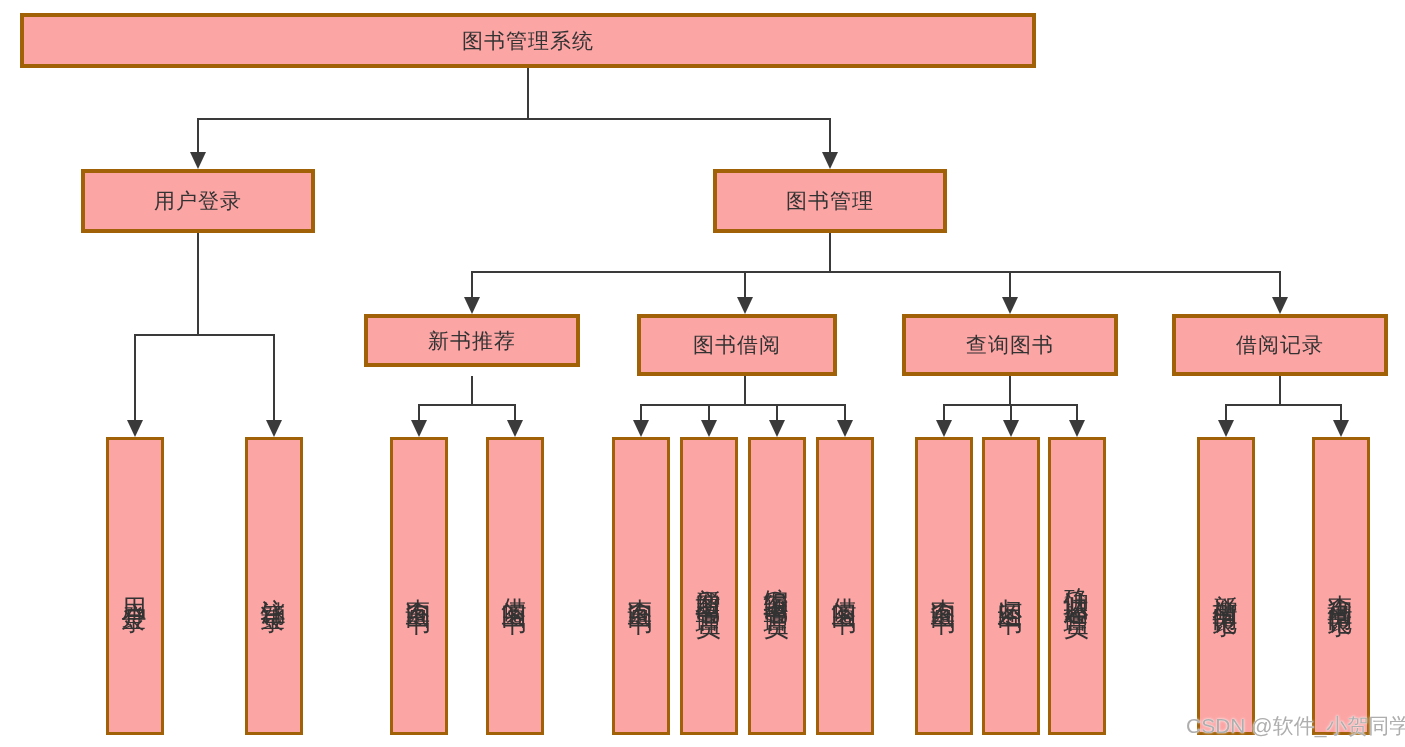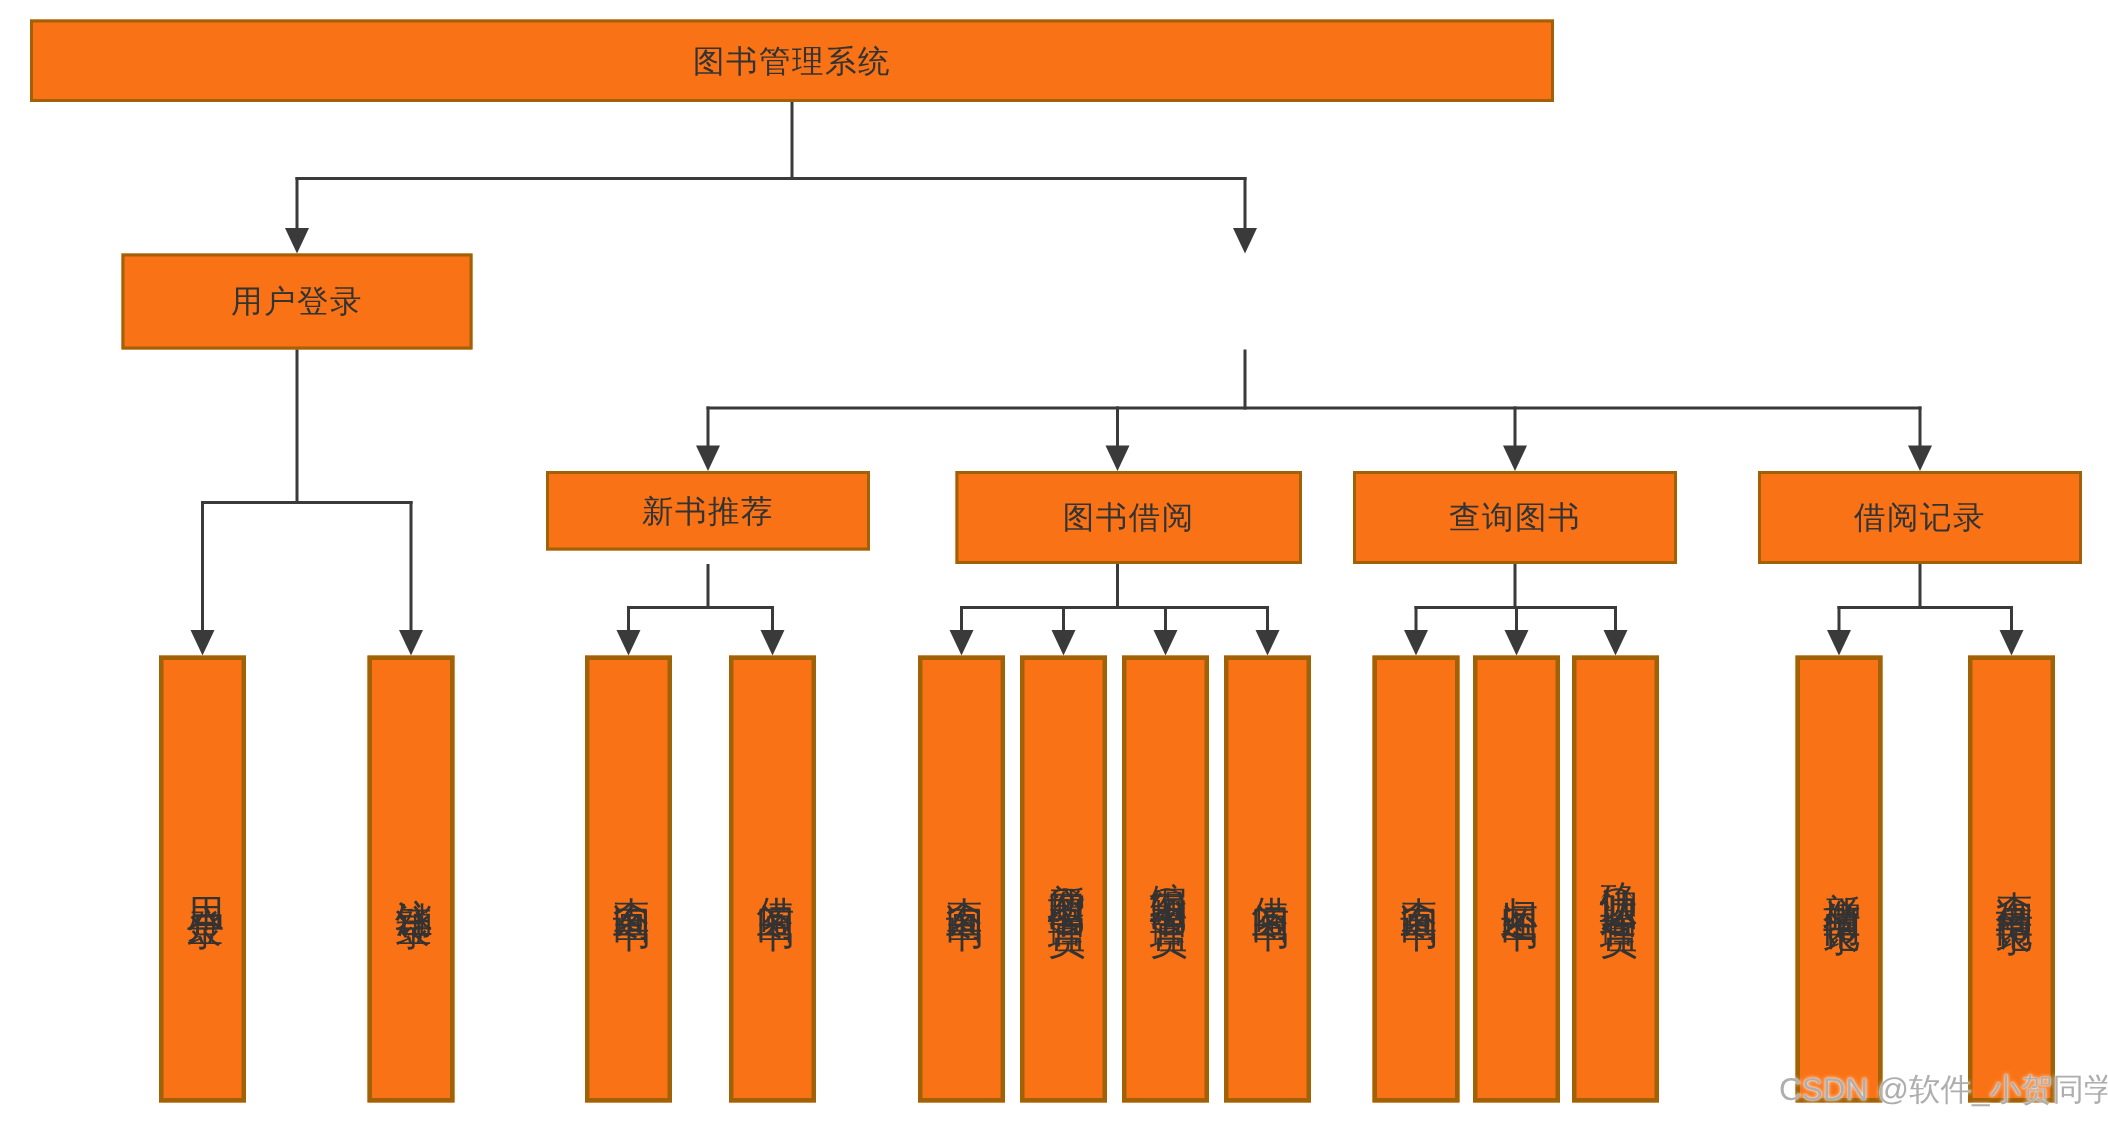--- a/index.html
+++ b/index.html
@@ -7,29 +7,28 @@
     position: relative;
     width: 1405px;
     height: 747px;
     background: #ffffff;
     font-family: "Liberation Sans", "DejaVu Sans", sans-serif;
     overflow: hidden;
   }
   .box {
     position: absolute;
     box-sizing: border-box;
-    border: 2px solid #a16207;
-    background: #f97316;
+    border: 4px solid #a16207;
+    background: #fca5a5;
     display: flex;
     align-items: center;
     justify-content: center;
     color: #333333;
     font-size: 21px;
     letter-spacing: 1px;
-    font-family: Liberation Mono, monospace;
   }
   .leaf {
     border-width: 3px;
   }
   .vtext {
     writing-mode: vertical-rl;
     text-orientation: mixed;
     font-size: 25px;
     letter-spacing: 4px;
     color: #333333;
@@ -67,20 +66,23 @@
   <div class="vline" style="left:527px;top:68px;height:52px"></div>
   <div class="hline" style="left:197px;top:118px;width:634px"></div>
   <div class="vline" style="left:197px;top:118px;height:38px"></div>
   <div class="vline" style="left:829px;top:118px;height:38px"></div>
   <div class="arrow" style="left:190px;top:152px"></div>
   <div class="arrow" style="left:822px;top:152px"></div>
 
   <div class="box" style="left:81px;top:169px;width:234px;height:64px">
     <span>用户登录</span>
   </div>
+  <div class="box" style="left:713px;top:169px;width:234px;height:64px">
+    <span>图书管理</span>
+  </div>
 
   <div class="vline" style="left:197px;top:233px;height:102px"></div>
   <div class="hline" style="left:134px;top:334px;width:141px"></div>
   <div class="vline" style="left:134px;top:334px;height:88px"></div>
   <div class="vline" style="left:273px;top:334px;height:88px"></div>
   <div class="arrow" style="left:127px;top:420px"></div>
   <div class="arrow" style="left:266px;top:420px"></div>
 
   <div class="vline" style="left:829px;top:233px;height:40px"></div>
   <div class="hline" style="left:471px;top:271px;width:810px"></div>
@@ -89,21 +91,21 @@
   <div class="vline" style="left:1009px;top:271px;height:30px"></div>
   <div class="vline" style="left:1279px;top:271px;height:30px"></div>
   <div class="arrow" style="left:464px;top:297px"></div>
   <div class="arrow" style="left:737px;top:297px"></div>
   <div class="arrow" style="left:1002px;top:297px"></div>
   <div class="arrow" style="left:1272px;top:297px"></div>
 
   <div class="box" style="left:364px;top:314px;width:216px;height:53px">
     <span>新书推荐</span>
   </div>
-  <div class="box" style="left:637px;top:314px;width:231px;height:62px">
+  <div class="box" style="left:637px;top:314px;width:200px;height:62px">
     <span>图书借阅</span>
   </div>
   <div class="box" style="left:902px;top:314px;width:216px;height:62px">
     <span>查询图书</span>
   </div>
   <div class="box" style="left:1172px;top:314px;width:216px;height:62px">
     <span>借阅记录</span>
   </div>
 
   <div class="vline" style="left:471px;top:376px;height:30px"></div>

